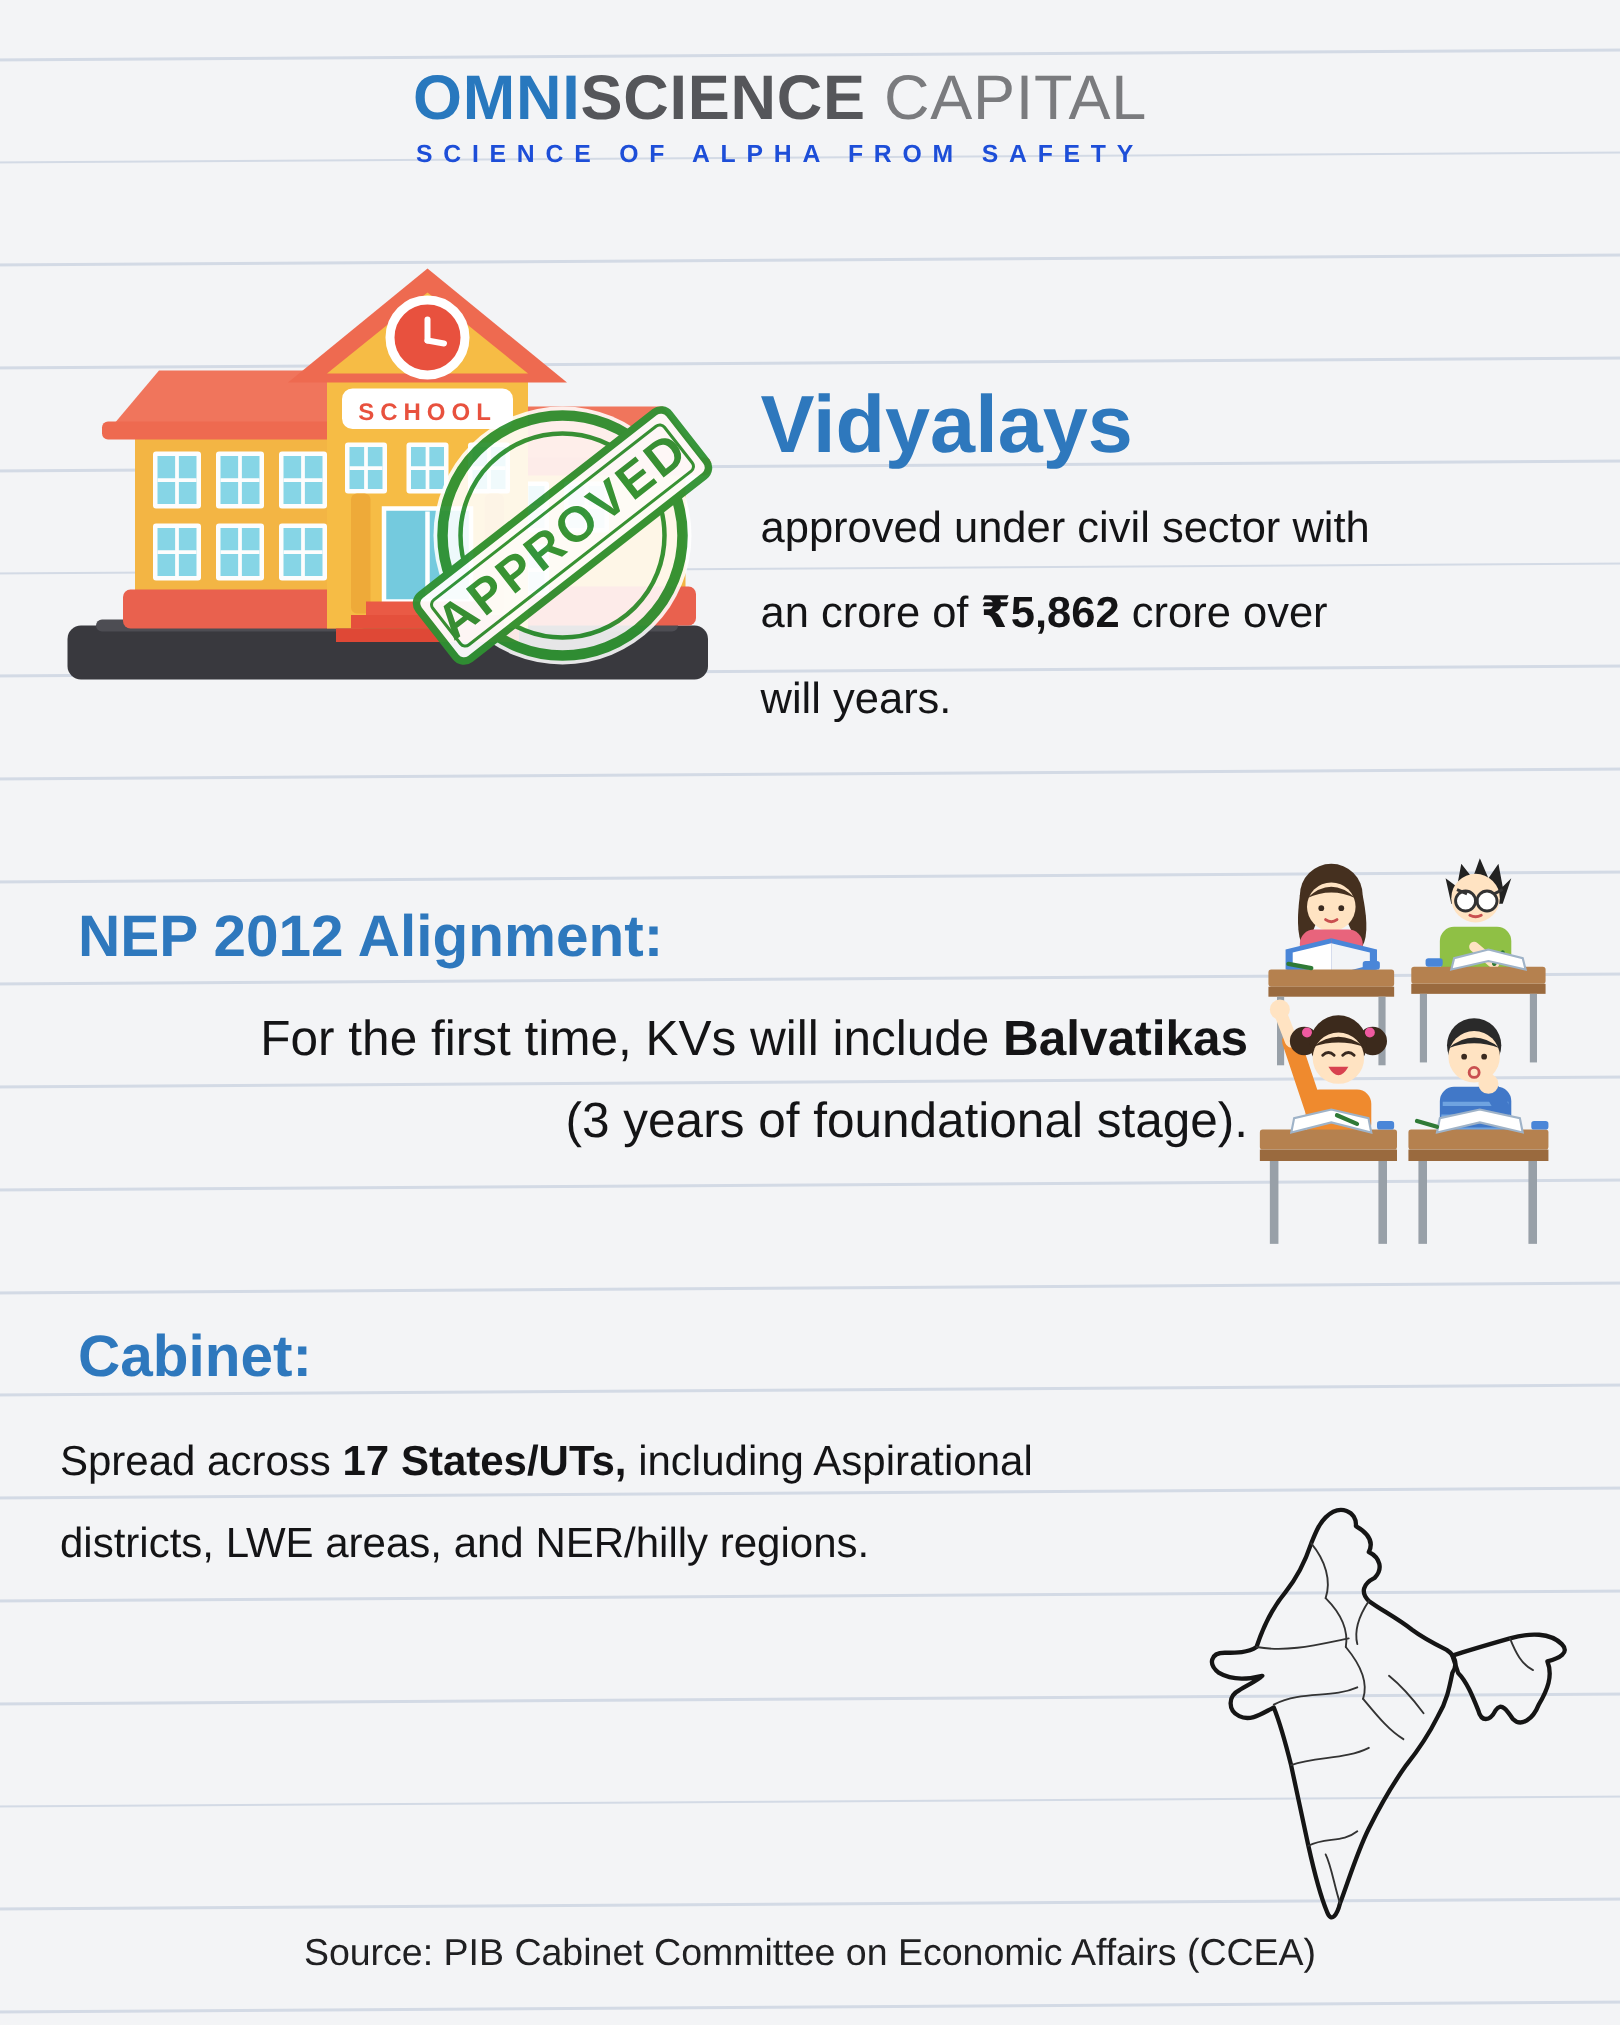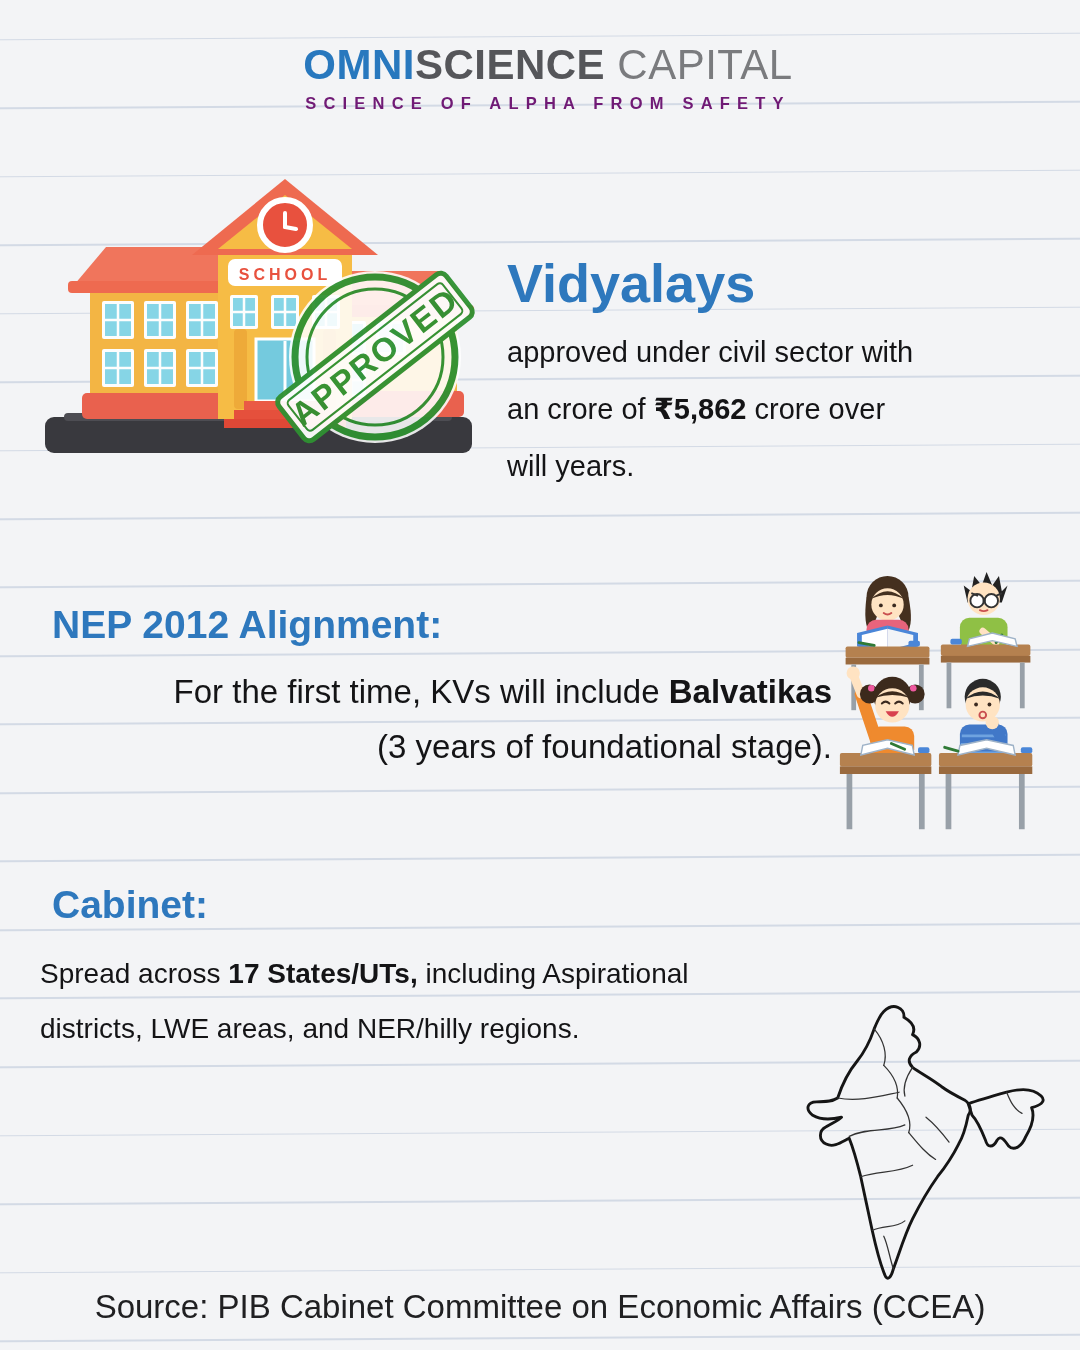--- a/index.html
+++ b/index.html
@@ -13,37 +13,37 @@
     position:absolute;inset:-60px;pointer-events:none;
     background:repeating-linear-gradient(180deg,
       transparent 0px,transparent 66.5px,
       #cdd5e2 66.5px,#cdd5e2 68.5px);
     background-position:0 29px;
     transform:rotate(-0.35deg);
     opacity:.85;
   }
   .abs{position:absolute;}
   
-  .logo-wrap{top:44px;left:0;width:1040px;text-align:center;line-height:1;padding-left:28px;}
+  .logo-wrap{top:44px;left:0;width:1040px;text-align:center;line-height:1;}
   .logo-line{font-size:42px;font-weight:800;letter-spacing:.5px;}
   .logo-omni{color:#2878be;}
   .logo-science{color:#55565a;}
   .logo-capital{color:#7a7b7e;font-weight:500;}
-  .logo-tagline{margin-top:9px;font-size:16.5px;font-weight:600;color:#701a75;letter-spacing:7.2px;}
+  .logo-tagline{margin-top:9px;font-size:16.5px;font-weight:600;color:#1d4ed8;letter-spacing:7.2px;}
   
   .hero-title{top:180px;left:507px;width:560px;font-size:54px;font-weight:700;color:#2e78bd;line-height:1.28;}
   .hero-body{top:324px;left:507px;width:560px;font-size:29px;line-height:57px;color:#141416;}
   b{font-weight:700;}
   
   .sec-heading{font-size:39px;font-weight:700;color:#2e78bd;line-height:1.1;}
   .nep-heading{top:604px;left:52px;}
   .nep-body{top:664px;left:52px;width:780px;font-size:33px;line-height:55px;color:#141416;text-align:right;}
   .cov-heading{top:884px;left:52px;}
   .cov-body{top:946px;left:40px;width:930px;font-size:28px;line-height:55px;color:#141416;}
-  .source-line{top:1288px;left:0;width:1080px;text-align:center;font-size:33px;color:#202022;}
+  .source-line{top:1288px;left:0;width:1080px;text-align:center;font-size:25px;color:#202022;}
   svg{display:block;}
   .svg-school{top:163px;left:40px;}
   .svg-kids{top:548px;left:838px;}
   .svg-map{top:1002px;left:788px;}
 </style>
 </head>
 <body>
 
 <div id="canvas">
   <div class="paper-lines"></div>

